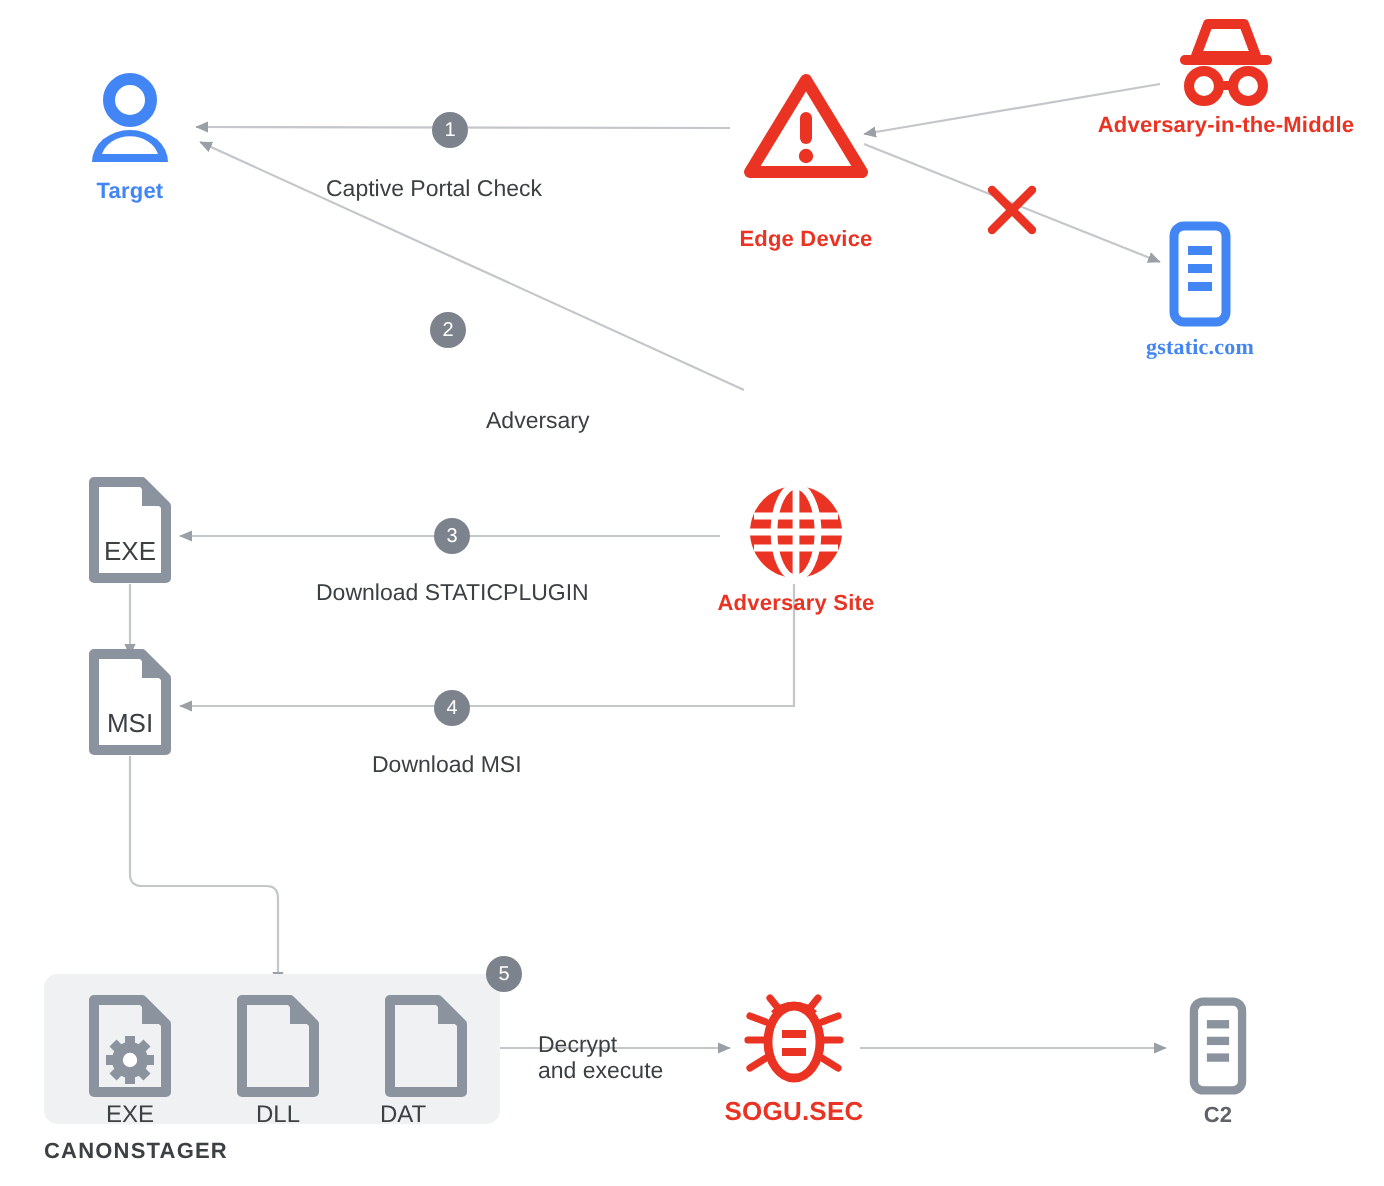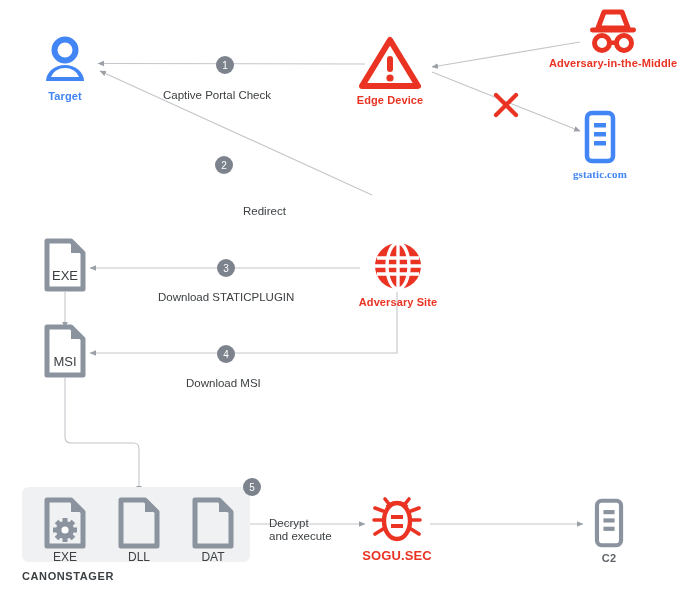--- a/index.html
+++ b/index.html
@@ -61,21 +61,21 @@
 
 <div class="node" style="left:36px;top:34px;width:58px;">
   <svg width="52" height="52" viewBox="0 0 52 52">
     <circle cx="26" cy="16" r="10.5" fill="none" stroke="#4285f4" stroke-width="6"></circle>
     <path d="M7,47 a19,16 0 0 1 38,0 Z" fill="#4285f4"></path>
     <path d="M12,43 a14.5,12 0 0 1 28,0 Z" fill="#ffffff"></path>
   </svg>
   <div class="cap cap-blue">Target</div>
 </div>
 
-<div class="node" style="left:355px;top:36px;width:70px;">
+<div class="node" style="left:368px;top:36px;width:70px;gap:20px;">
   <svg width="62" height="54" viewBox="0 0 62 54">
     <path d="M31,4 L59,50 L3,50 Z" fill="none" stroke="#ea3323" stroke-width="6" stroke-linejoin="round"></path>
     <rect x="28" y="20" width="6" height="16" rx="3" fill="#ea3323"></rect>
     <circle cx="31" cy="42" r="3.6" fill="#ea3323"></circle>
   </svg>
   <div class="cap cap-red">Edge Device</div>
 </div>
 
 <div class="node" style="left:534px;top:8px;width:158px;">
   <svg width="54" height="45" viewBox="0 0 54 45">
@@ -159,21 +159,21 @@
   </svg>
 </div>
 <div class="filelabel" style="left:116px;top:550px;width:46px;text-align:center;">DLL</div>
 
 <div style="position:absolute;left:190px;top:497px;">
   <svg width="46" height="52" viewBox="0 0 46 52">
     <path d="M5,3 h24 l12,12 v34 h-36 Z" fill="none" stroke="#8a939e" stroke-width="5" stroke-linejoin="round"></path>
     <path d="M29,3 v12 h12 Z" fill="#8a939e"></path>
   </svg>
 </div>
-<div class="filelabel" style="left:190px;top:550px;width:46px;text-align:center;">DAT</div>
+<div class="filelabel" style="left:190px;top:550px;width:46px;text-align:left;">DAT</div>
 
 <div id="canonstager-cap" class="cap cap-dark">CANONSTAGER</div>
 
 <div class="node" style="left:357px;top:496px;width:80px;">
   <svg width="50" height="48" viewBox="0 0 50 48">
     <g stroke="#ea3323" stroke-width="3.6" fill="none" stroke-linecap="round">
       <path d="M17,8 L13,3 M33,8 L37,3"></path>
       <path d="M11,15 L3,12 M11,24 L2,24 M11,33 L3,38"></path>
       <path d="M39,15 L47,12 M39,24 L48,24 M39,33 L47,38"></path>
     </g>
@@ -191,21 +191,21 @@
     <rect x="13" y="13" width="12" height="4.5" fill="#8a939e"></rect>
     <rect x="13" y="22" width="12" height="4.5" fill="#8a939e"></rect>
     <rect x="13" y="31" width="12" height="4.5" fill="#8a939e"></rect>
   </svg>
   <div class="cap cap-gray">C2</div>
 </div>
 
 <div class="edge-label" style="left:163px;top:42px;">Captive Portal Check</div>
 <div class="step" style="left:216px;top:56px;">1</div>
 
-<div class="edge-label" style="left:243px;top:158px;">Redirect</div>
+<div class="edge-label" style="left:243px;top:158px;">Adversary</div>
 <div class="step" style="left:215px;top:156px;">2</div>
 
 <div class="edge-label" style="left:158px;top:244px;text-align:right;">Download STATICPLUGIN</div>
 <div class="step" style="left:217px;top:259px;">3</div>
 
 <div class="edge-label" style="left:186px;top:330px;">Download MSI</div>
 <div class="step" style="left:217px;top:345px;">4</div>
 
 <div class="edge-label" style="left:269px;top:470px;text-align:center;">Decrypt</div>
 <div class="edge-label" style="left:269px;top:483px;">and execute</div>

